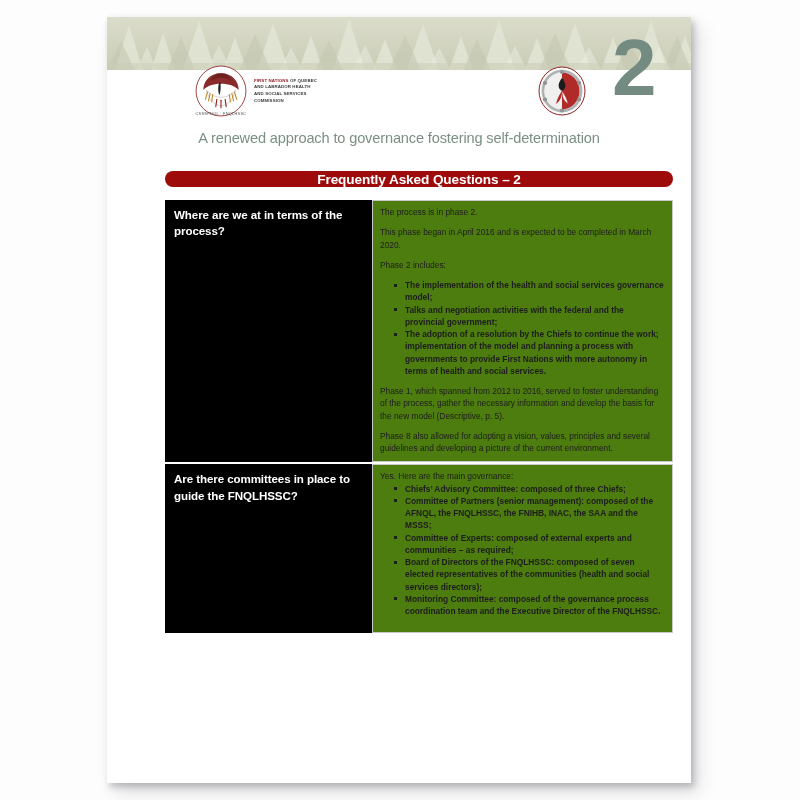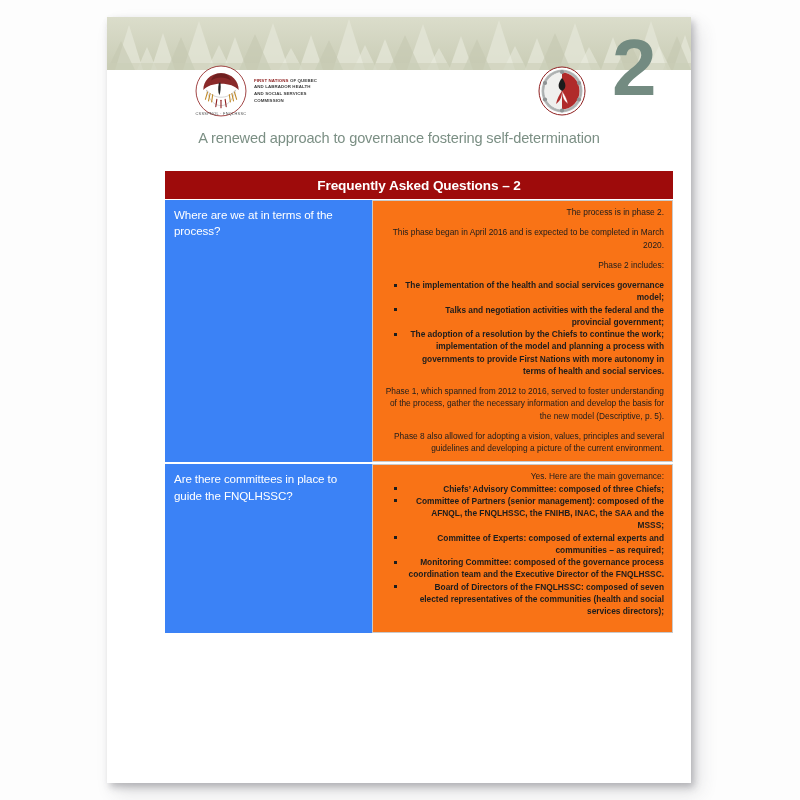--- a/index.html
+++ b/index.html
@@ -118,25 +118,26 @@
     letter-spacing: -0.05px;
     margin-top: 48px;
   }
 
   
   .faq-bar {
     position: absolute;
     left: 58px;
     top: 154px;
     width: 508px;
-    height: 28px;
+    height: 16px;
     background: #9e0b0b;
     display: flex;
     align-items: center;
     justify-content: center;
+    border-radius: 10px;
   }
   .faq-bar-label {
     color: #ffffff;
     font-size: 13.6px;
     font-weight: bold;
     letter-spacing: -0.1px;
   }
 
   
   .faq-table {
@@ -146,40 +147,39 @@
     width: 508px;
   }
   .faq-row {
     display: flex;
     align-items: stretch;
     margin-bottom: 2px;
   }
   .q-cell {
     width: 207px;
     flex: 0 0 207px;
-    background: #3b82f6;
+    background: #000000;
     color: #ffffff;
     font-size: 11.6px;
-    font-weight: normal;
+    font-weight: bold;
     line-height: 1.42;
     padding: 7px 10px 21px 9px;
     box-sizing: border-box;
     letter-spacing: -0.1px;
   }
   .a-cell {
     flex: 1 1 auto;
-    background: #f97316;
+    background: #4d7c0f;
     border: 1px solid #c9c9c9;
     border-left: 1px solid #c9c9c9;
     box-sizing: border-box;
     padding: 5px 8px 7px 7px;
     color: #1d1d1d;
     font-size: 8.35px;
     line-height: 1.47;
-    text-align: right;
   }
   .a-cell p {
     margin: 0 0 8px 0;
   }
   .a-cell p.tight { margin-bottom: 0; }
   .a-cell ul {
     margin: 0 0 8px 0;
     padding-left: 25px;
     list-style: none;
     font-weight: bold;
@@ -344,21 +344,21 @@
       </div>
 
       <div class="faq-row">
         <div class="q-cell">Are there committees in place to guide the FNQLHSSC?</div>
         <div class="a-cell">
           <p class="tight">Yes. Here are the main governance:</p>
           <ul class="tight">
             <li>Chiefs’ Advisory Committee: composed of three Chiefs;</li>
             <li>Committee of Partners (senior management): composed of the AFNQL, the FNQLHSSC, the FNIHB, INAC, the SAA and the MSSS;</li>
             <li>Committee of Experts: composed of external experts and communities – as required;</li>
+            <li>Board of Directors of the FNQLHSSC: composed of seven elected representatives of the communities (health and social services directors);</li>
             <li>Monitoring Committee: composed of the governance process coordination team and the Executive Director of the FNQLHSSC.</li>
-            <li>Board of Directors of the FNQLHSSC: composed of seven elected representatives of the communities (health and social services directors);</li>
           </ul>
         </div>
       </div>
 
     </div>
   </div>
 </div>
 
 </body></html>

